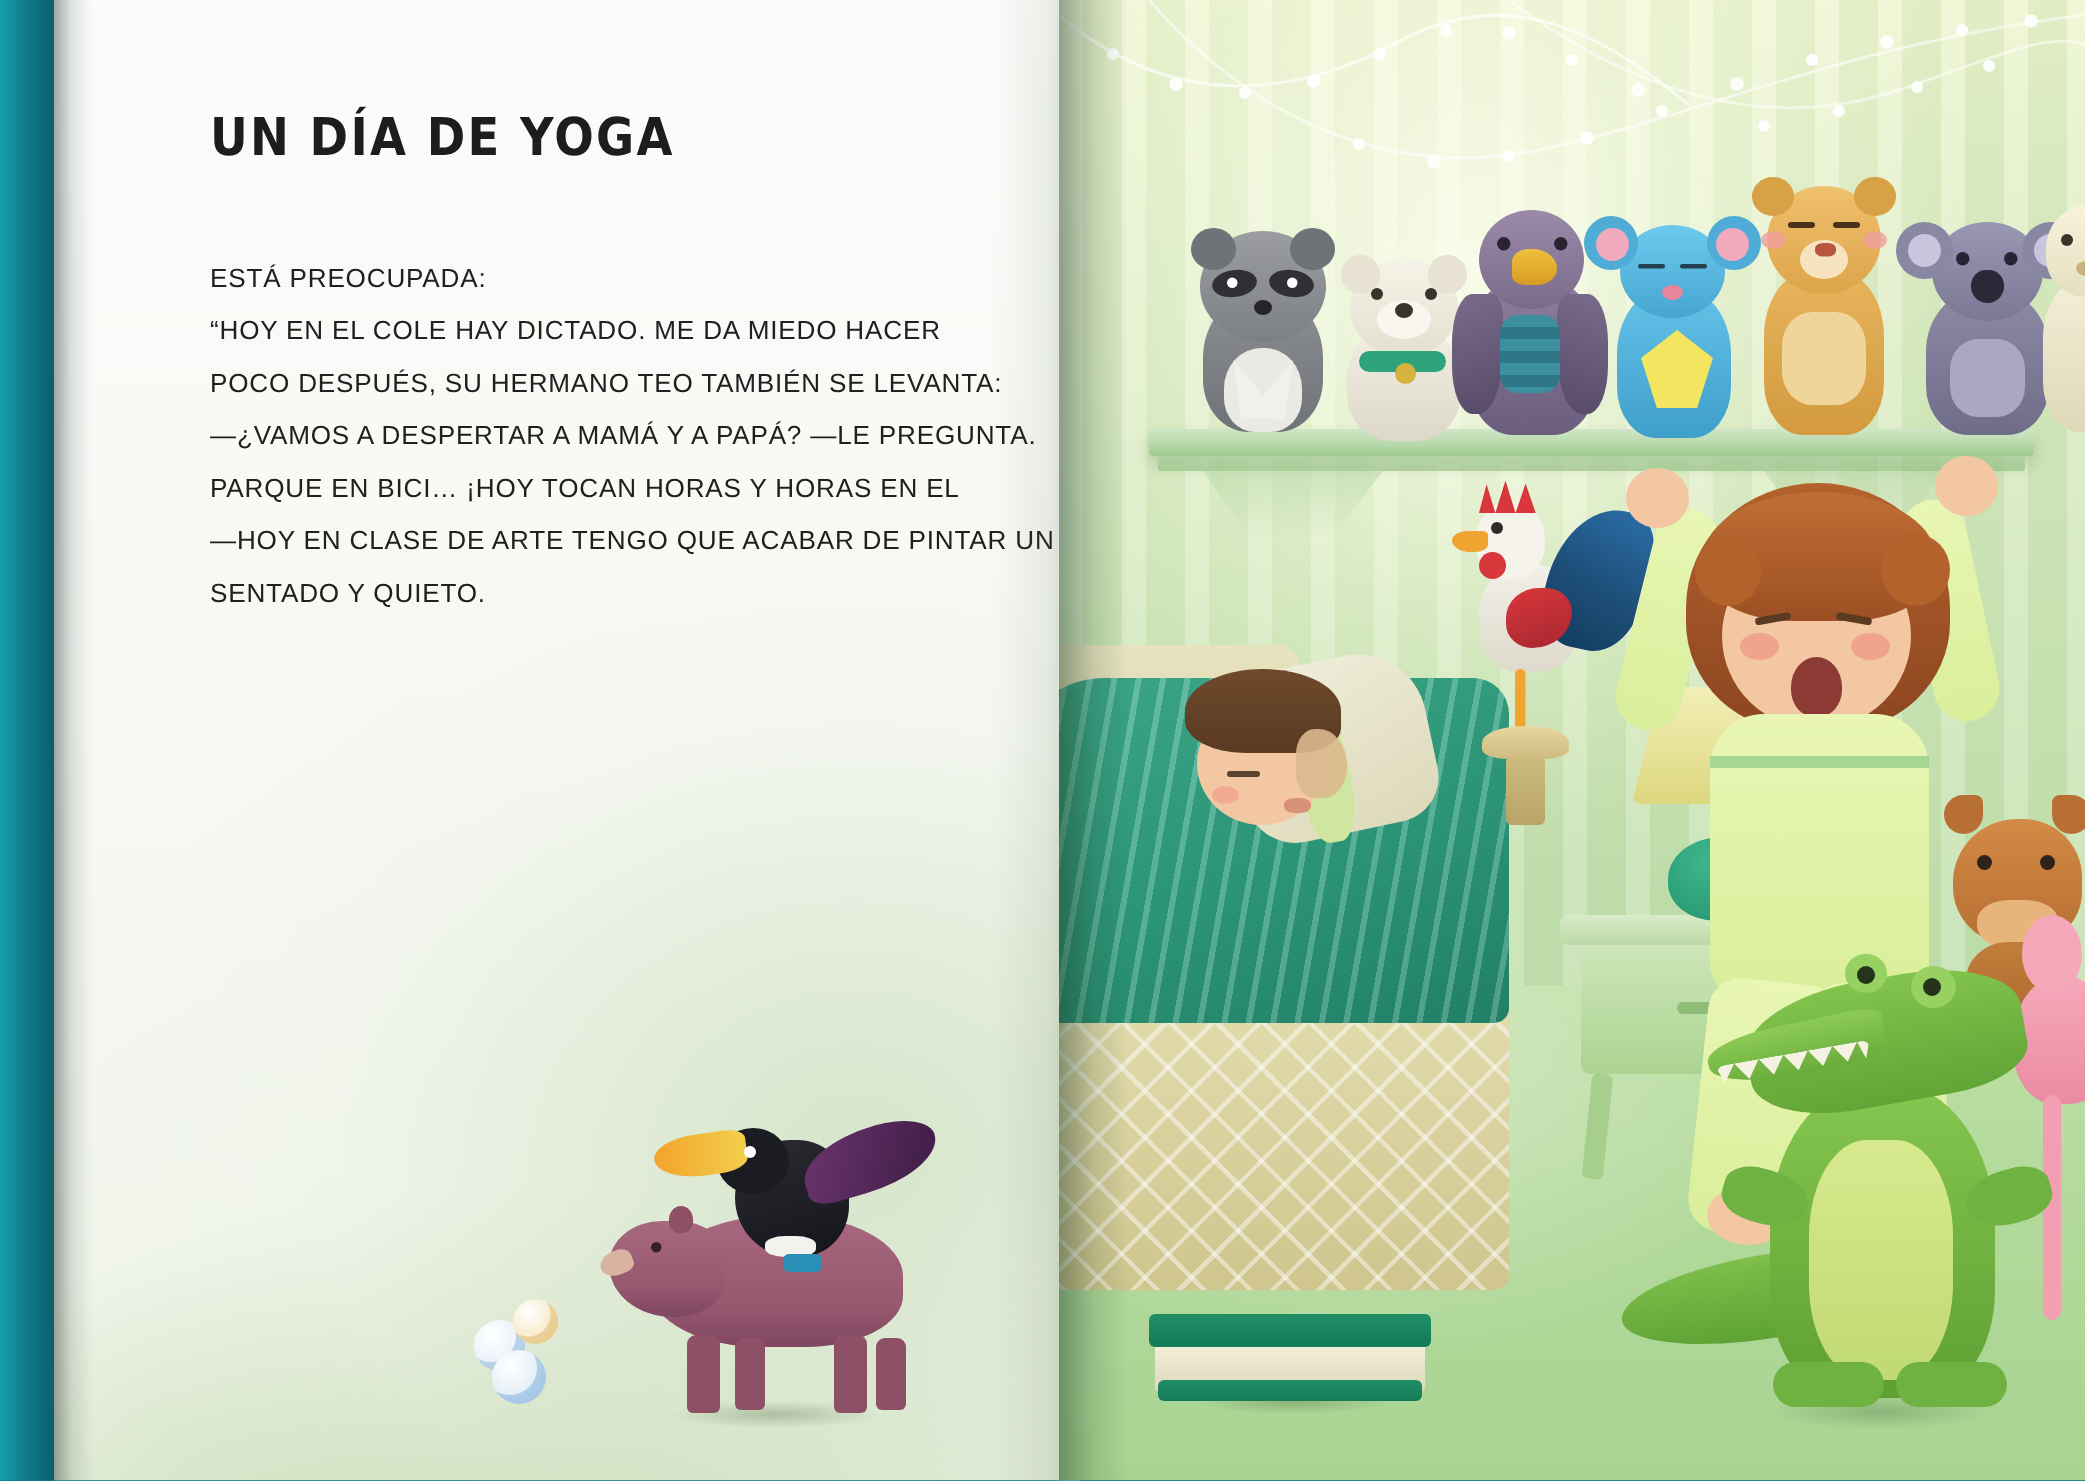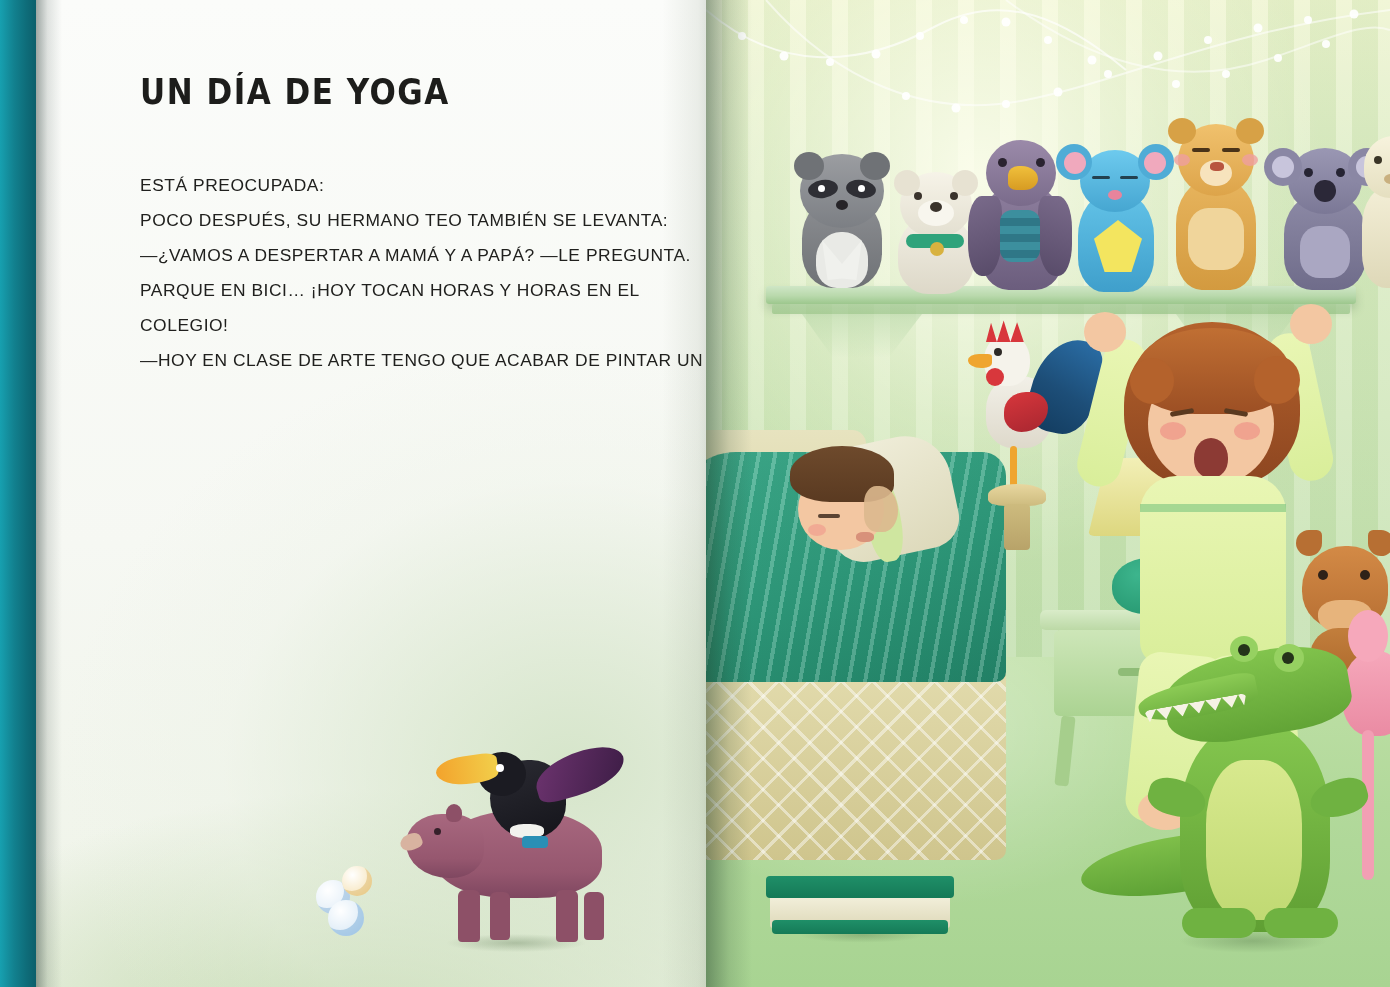--- a/index.html
+++ b/index.html
@@ -228,25 +228,26 @@
 <div id="book">
 
   <div id="left-page">
     <div class="page-wash"></div>
 
     <div id="text-block">
       <h1 id="title">UN DÍA DE YOGA</h1>
 
       <p class="para">
         <span class="line">ESTÁ PREOCUPADA:</span>
+        <span class="line">“HOY EN EL COLE HAY DICTADO. ME DA MIEDO HACER</span>
         <span class="line">POCO DESPUÉS, SU HERMANO TEO TAMBIÉN SE LEVANTA:</span>
         <span class="line">—¿VAMOS A DESPERTAR A MAMÁ Y A PAPÁ? —LE PREGUNTA.</span>
         <span class="line">PARQUE EN BICI… ¡HOY TOCAN HORAS Y HORAS EN EL</span>
-        <span class="line">COLEGIO!</span>
         <span class="line">—HOY EN CLASE DE ARTE TENGO QUE ACABAR DE PINTAR UN</span>
+        <span class="line">SENTADO Y QUIETO.</span>
       </p>
 
     </div>
 
     <div>
       <div class="ball" style="left:280px;top:880px;width:34px;height:34px;background:radial-gradient(circle at 35% 30%,#ffffff,#d9e8f5);box-shadow:inset -6px -6px 0 rgba(90,150,200,.35);"></div>
       <div class="ball" style="left:306px;top:866px;width:30px;height:30px;background:radial-gradient(circle at 35% 30%,#ffffff,#f3dca6);box-shadow:inset -5px -5px 0 rgba(210,160,60,.35);"></div>
       <div class="ball" style="left:292px;top:900px;width:36px;height:36px;background:radial-gradient(circle at 35% 30%,#ffffff,#cfe3f3);box-shadow:inset -6px -6px 0 rgba(70,140,200,.35);"></div>
     </div>
 

